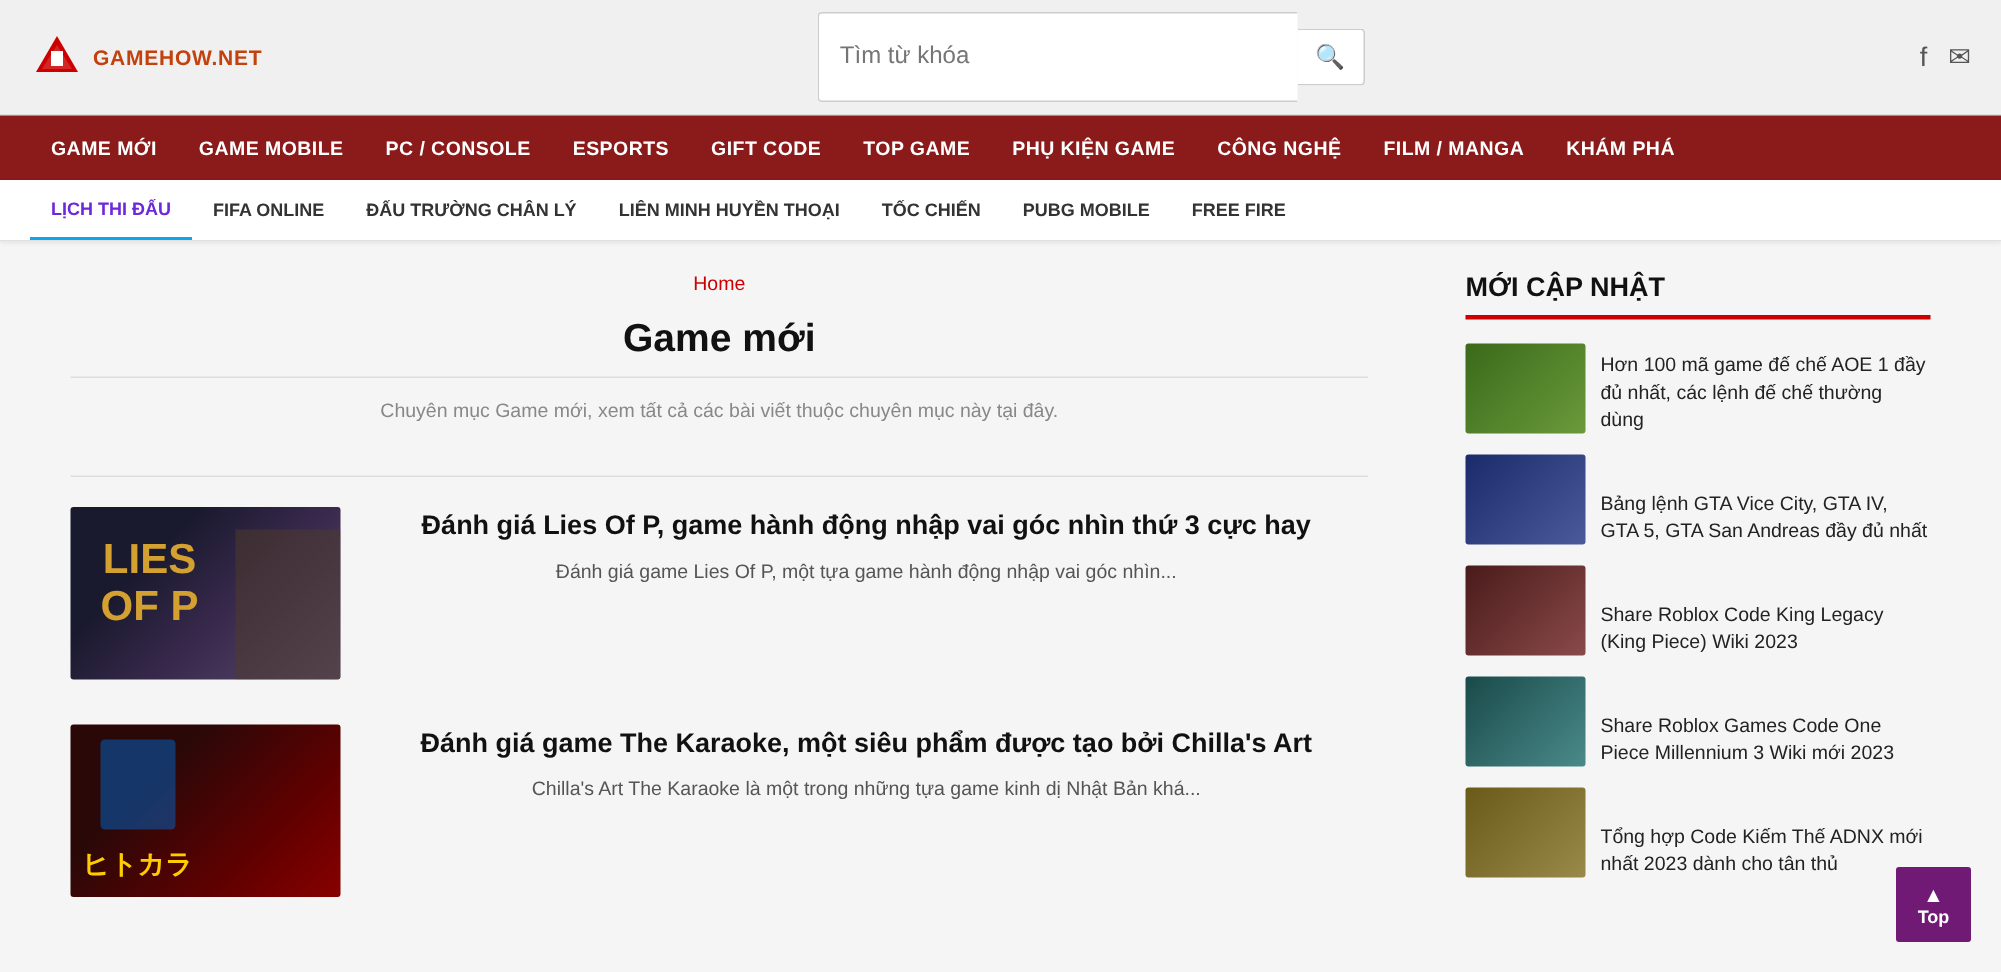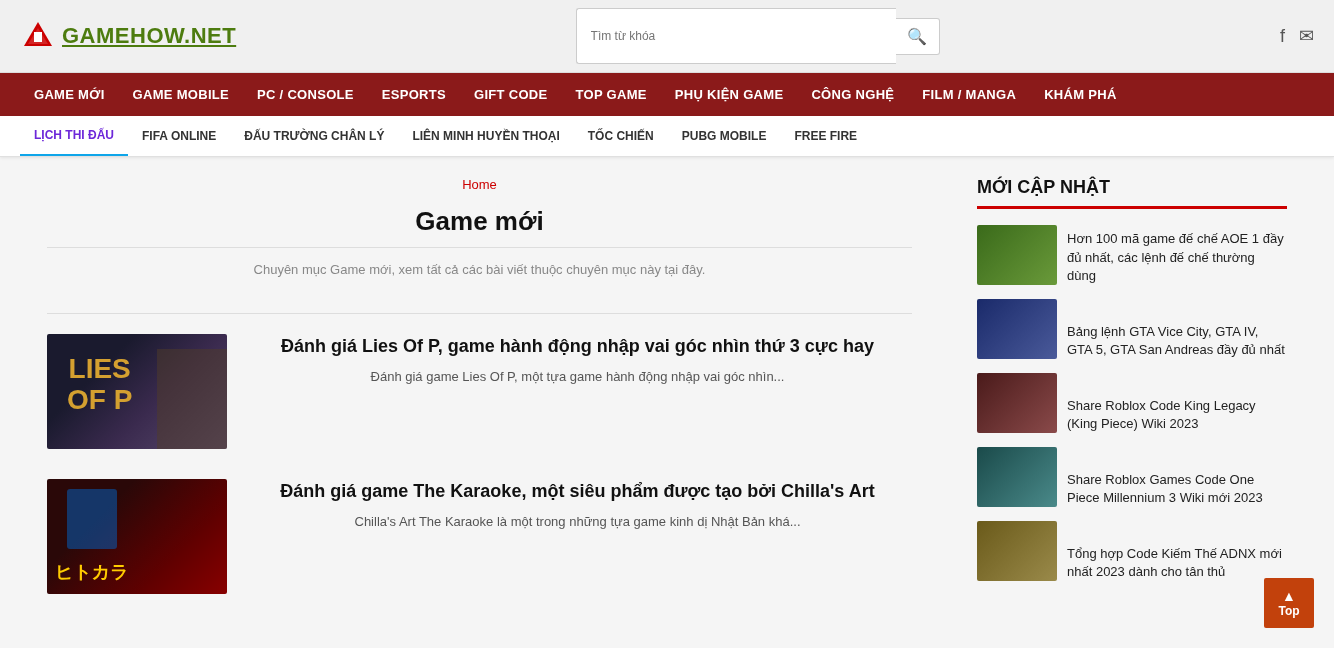--- a/index.html
+++ b/index.html
@@ -18,38 +18,37 @@
       display: flex;
       align-items: center;
       gap: 6px;
       text-decoration: none;
     }
     .logo-icon {
       width: 36px;
       height: 36px;
     }
     .logo-text {
-      font-size: 22px;
-      font-weight: bold;
-      color: #4d7c0f;
+      font-size: 14px;
+      font-weight: bold;
+      color: #c2410c;
       letter-spacing: 0.5px;
-      text-decoration: underline;
     }
     .header-center {
       display: flex;
       align-items: center;
       gap: 0;
     }
     .search-input {
       width: 320px;
       padding: 20px 14px;
       border: 1px solid #ccc;
       border-right: none;
       outline: none;
-      font-size: 12px;
+      font-size: 16px;
       color: #888;
       border-radius: 3px 0 0 3px;
     }
     .search-btn {
       background: #fff;
       border: 1px solid #ccc;
       border-left: none;
       padding: 8px 12px;
       cursor: pointer;
       border-radius: 0 3px 3px 0;
@@ -274,21 +273,21 @@
       color: #222;
       line-height: 1.4;
       font-weight: normal;
     }
 
     
     .back-to-top {
       position: fixed;
       bottom: 20px;
       right: 20px;
-      background: #c2410c;
+      background: #701a75;
       color: #fff;
       width: 50px;
       height: 50px;
       display: flex;
       align-items: center;
       justify-content: center;
       font-size: 12px;
       font-weight: bold;
       cursor: pointer;
       border-radius: 2px;

